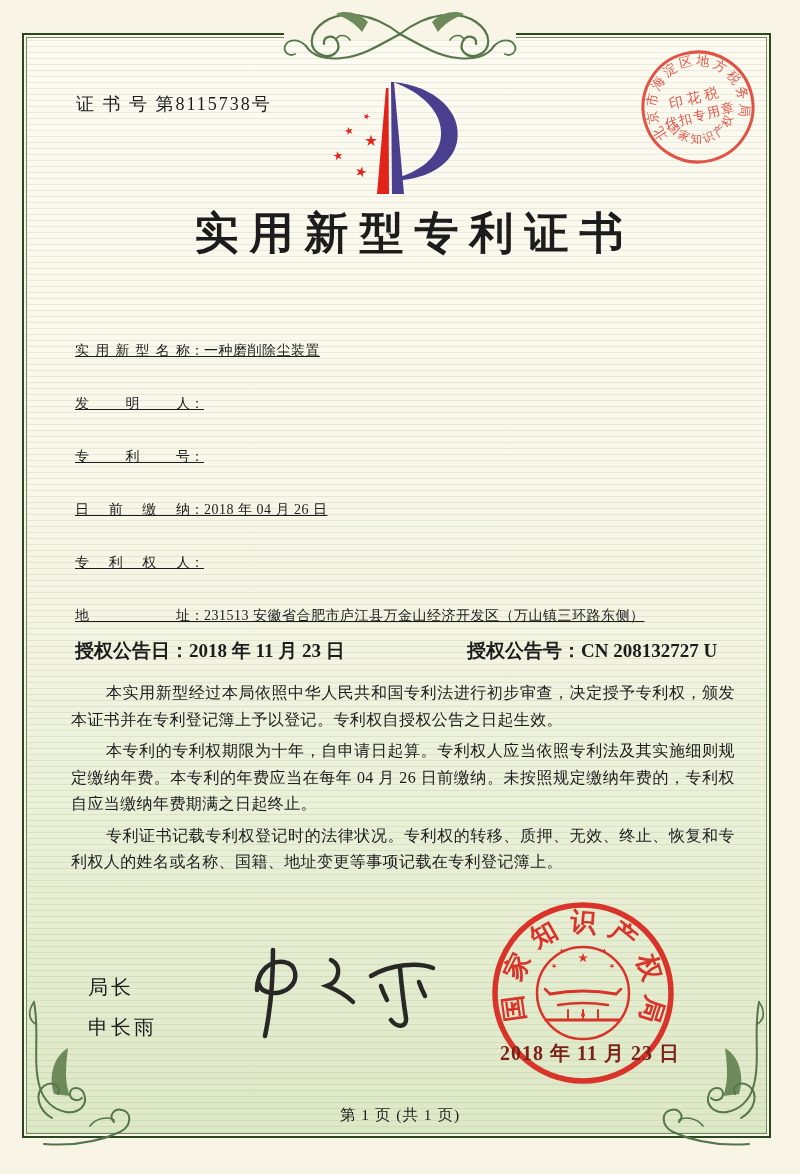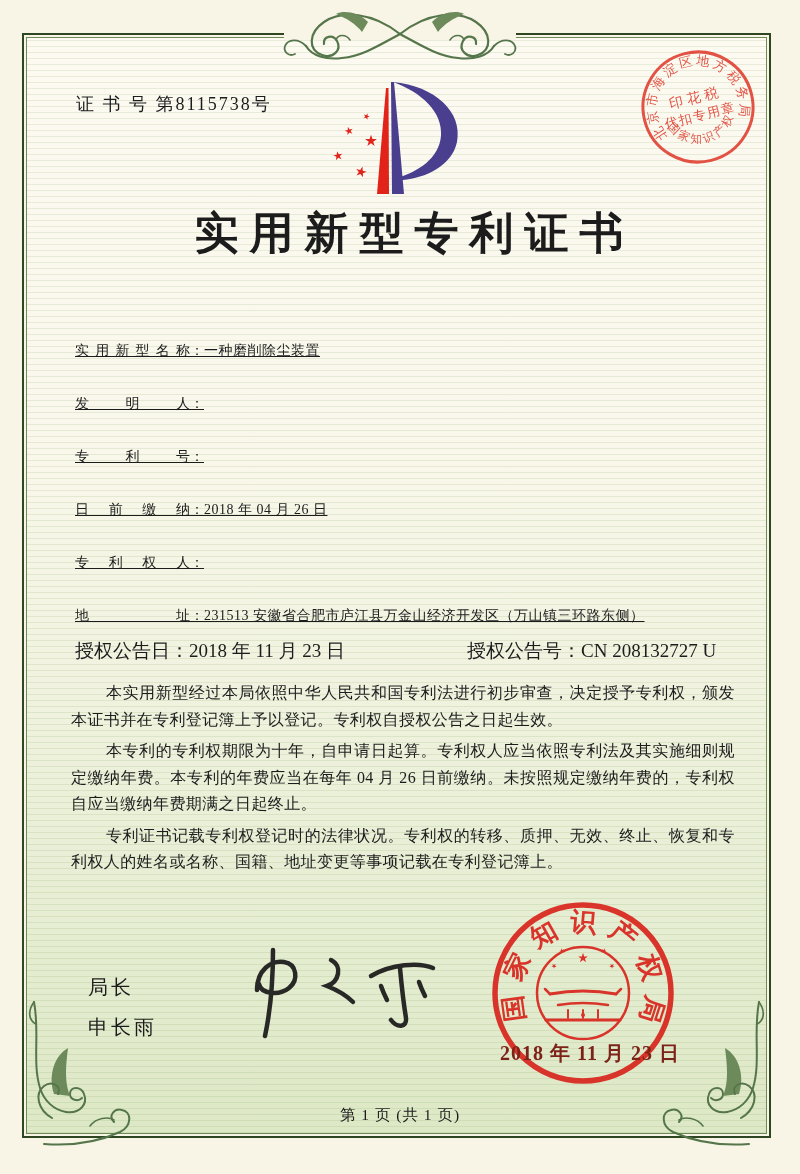--- a/index.html
+++ b/index.html
@@ -39,21 +39,21 @@
   
   .content{position:absolute;left:62px;top:336px;width:682px;}
   .row{display:flex;line-height:30px;font-size:14px;margin-bottom:23px;padding-left:13px;text-decoration:underline;}
   .row.addr{line-height:29px;margin-bottom:6px;}
   .flabel{
     display:inline-block;width:115px;
     text-align:justify;text-align-last:justify;
   }
   .fvalue{flex:1;letter-spacing:.5px;}
   .addr .fvalue{max-width:478px;}
-  .grant-row{display:flex;line-height:30px;font-size:19px;margin-bottom:14px;padding-left:13px;}
+  .grant-row{display:flex;line-height:30px;font-size:19px;margin-bottom:14px;padding-left:13px;font-weight:bold;}
   .grant-left{width:392px;}
   .grant-right{flex:1;}
   .paras{padding:0 4px;}
   .paras p{
     margin:5px;font-size:16px;line-height:26.5px;
     text-indent:35px;text-align:justify;letter-spacing:.4px;
   }
   
   .director-title{position:absolute;left:88px;top:974px;font-size:20px;letter-spacing:3px;}
   .director-name{position:absolute;left:88px;top:1014px;font-size:20px;letter-spacing:3px;}

